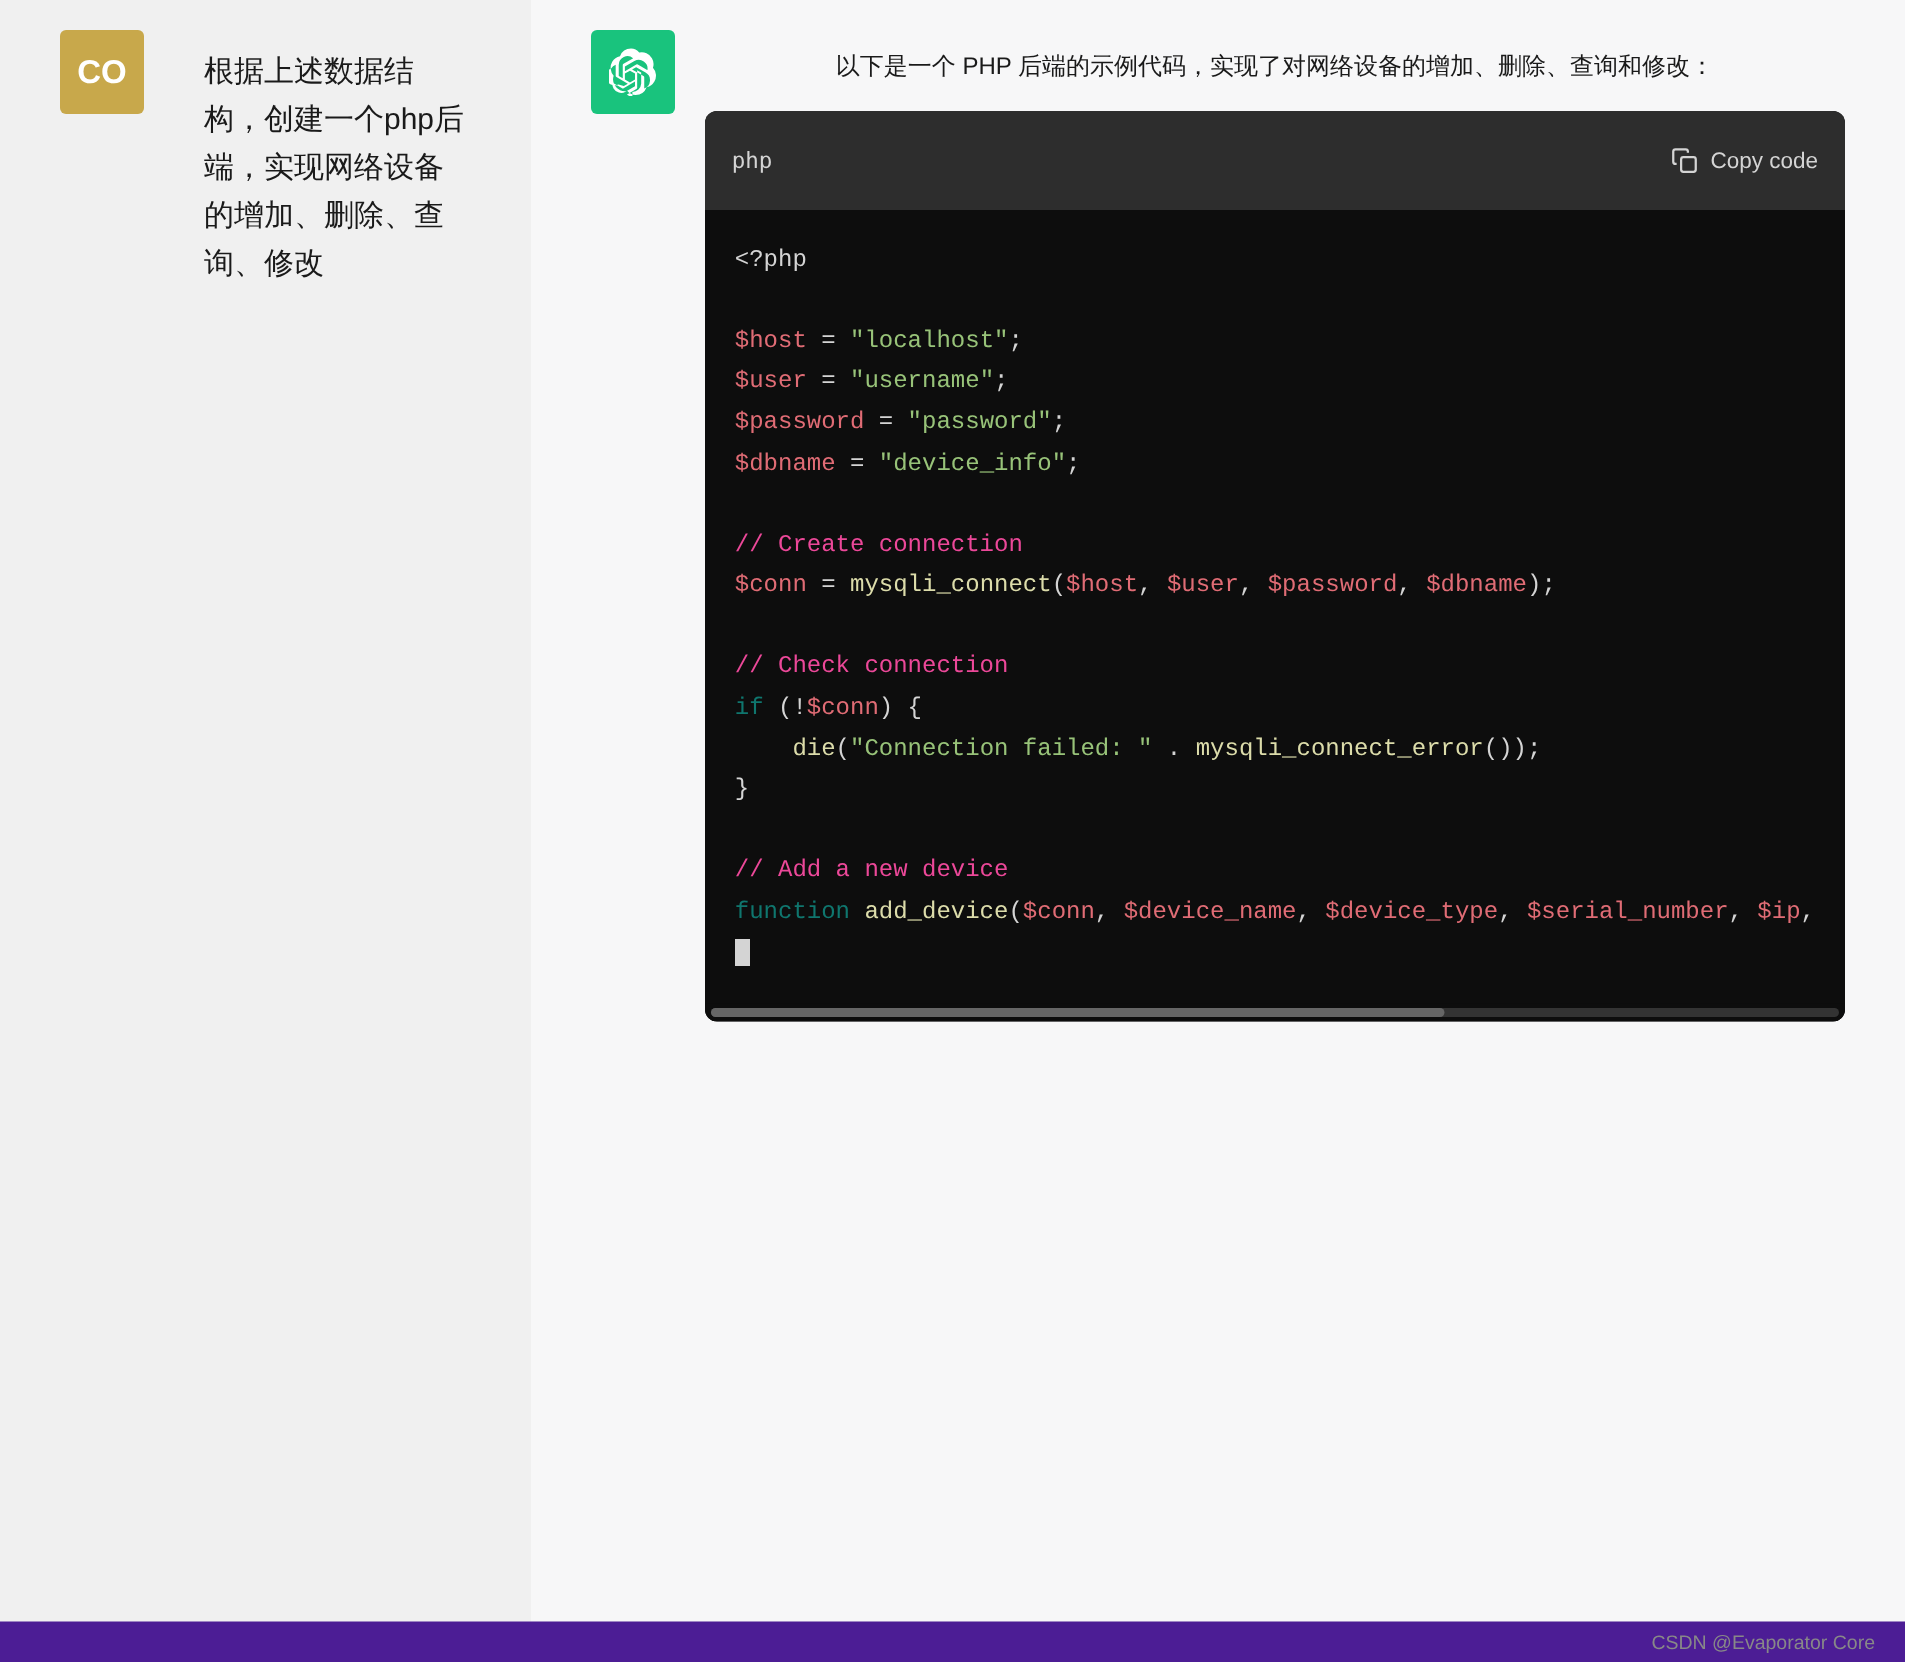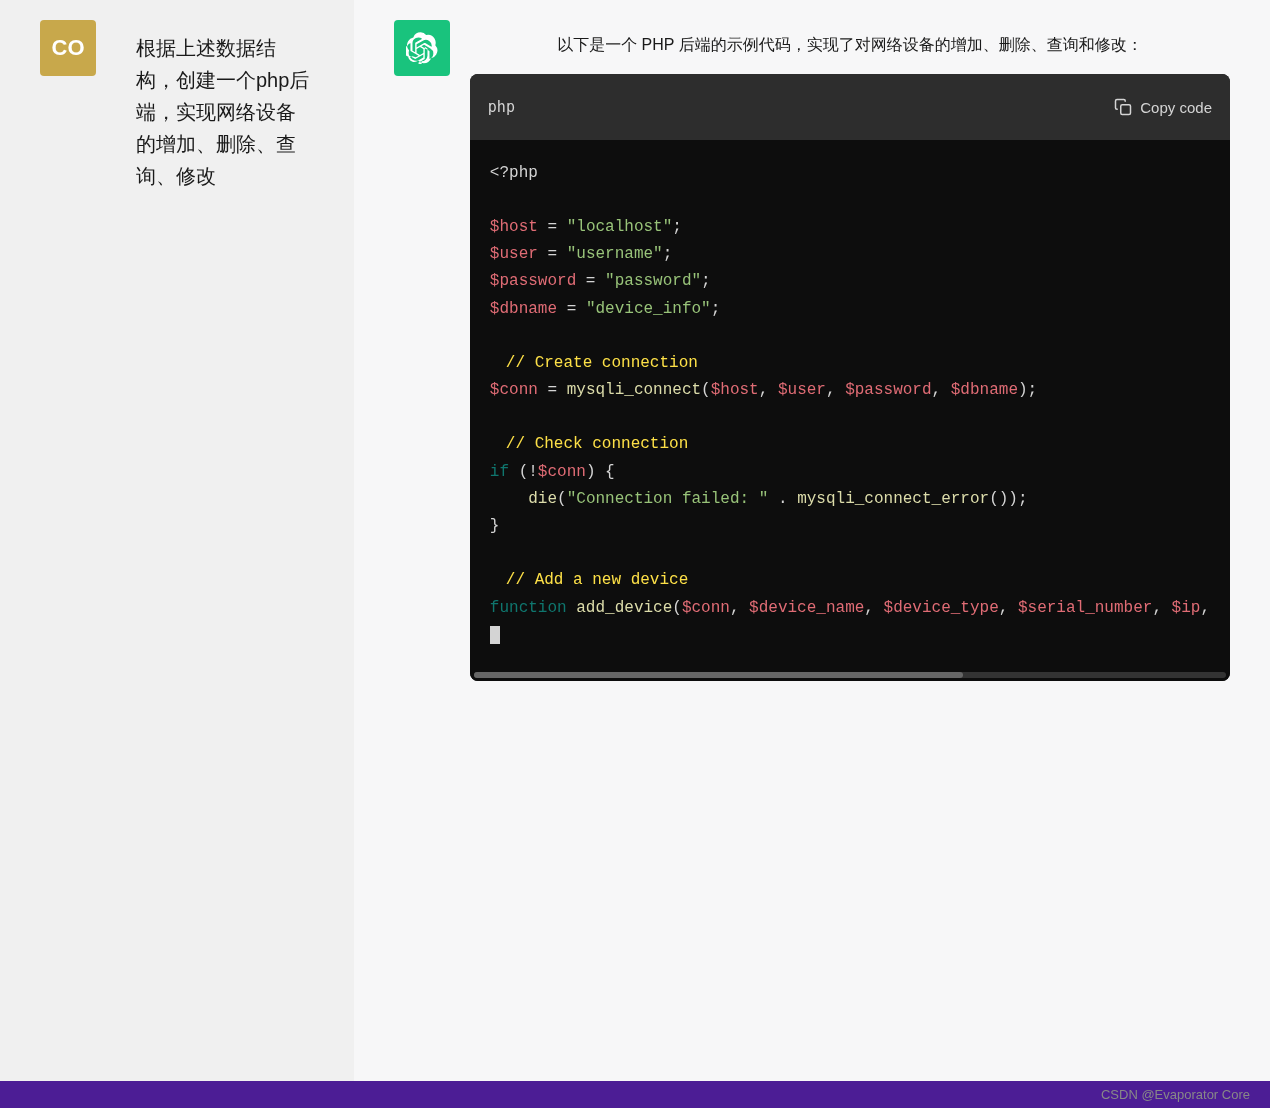--- a/index.html
+++ b/index.html
@@ -141,21 +141,21 @@
       background-color: #0d0d0d;
     }
 
     .code-body pre {
       white-space: pre;
       font-family: inherit;
       font-size: inherit;
     }
     .c-var { color: #e06c75; }       
     .c-string { color: #98c379; }    
-    .c-comment { color: #fde047; margin-left: 16px; }   
+    .c-comment { color: #ec4899; }   
     .c-keyword { color: #0f766e; }   
     .c-func { color: #dcdcaa; margin-top: 30px; }      
     .c-paren { color: #d4d4d4; }
     .c-plain { color: #d4d4d4; font-family: Liberation Mono, monospace; }
 
     
     .scrollbar-area {
       background-color: #0d0d0d;
       height: 12px;
       display: flex;

